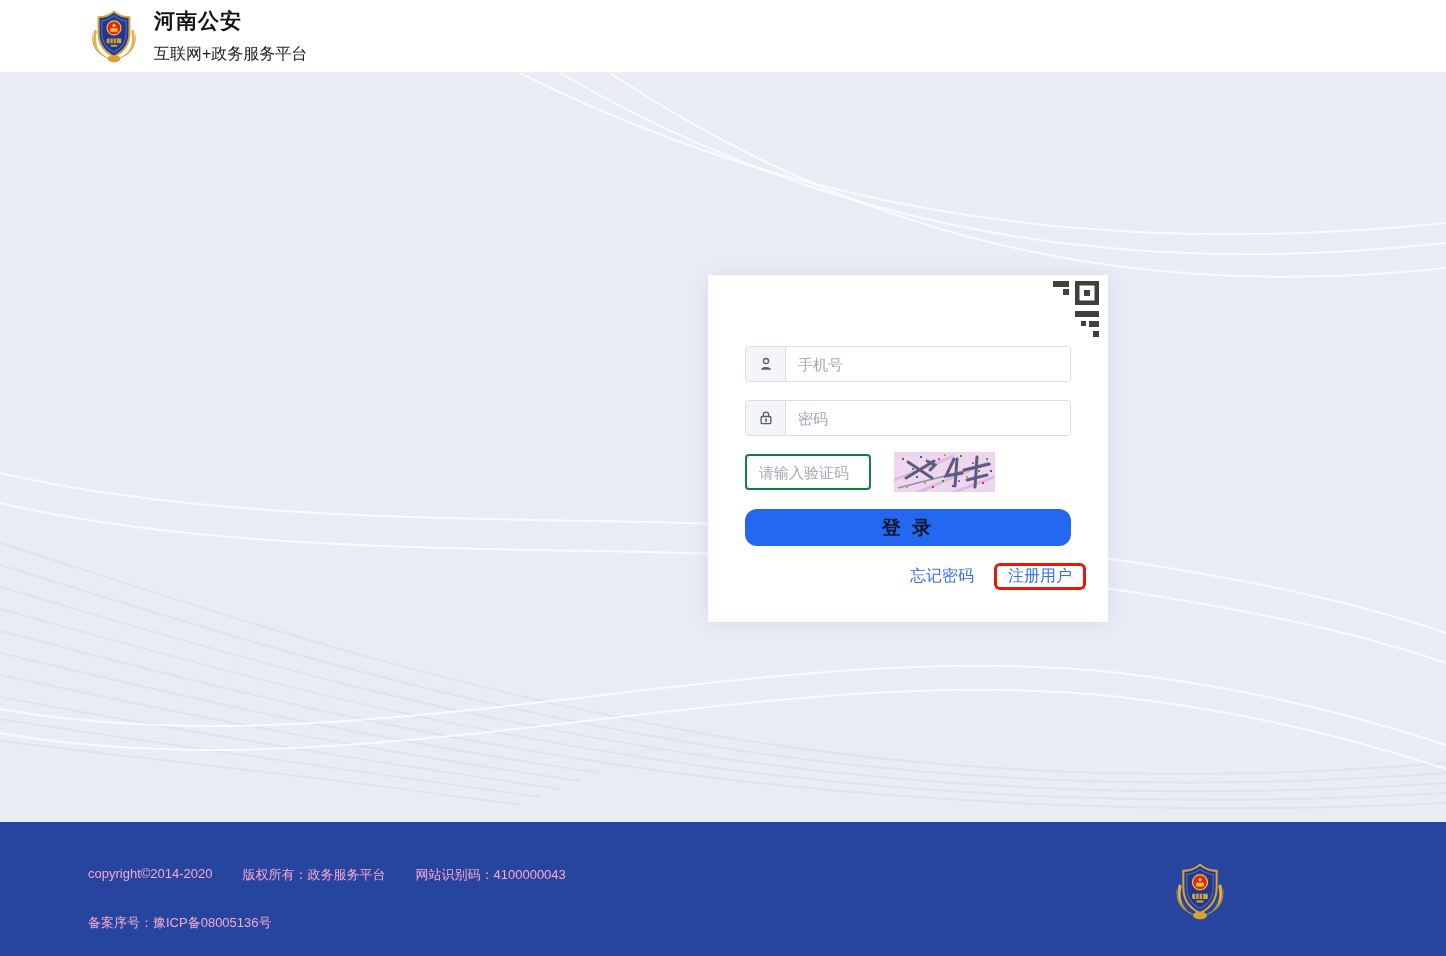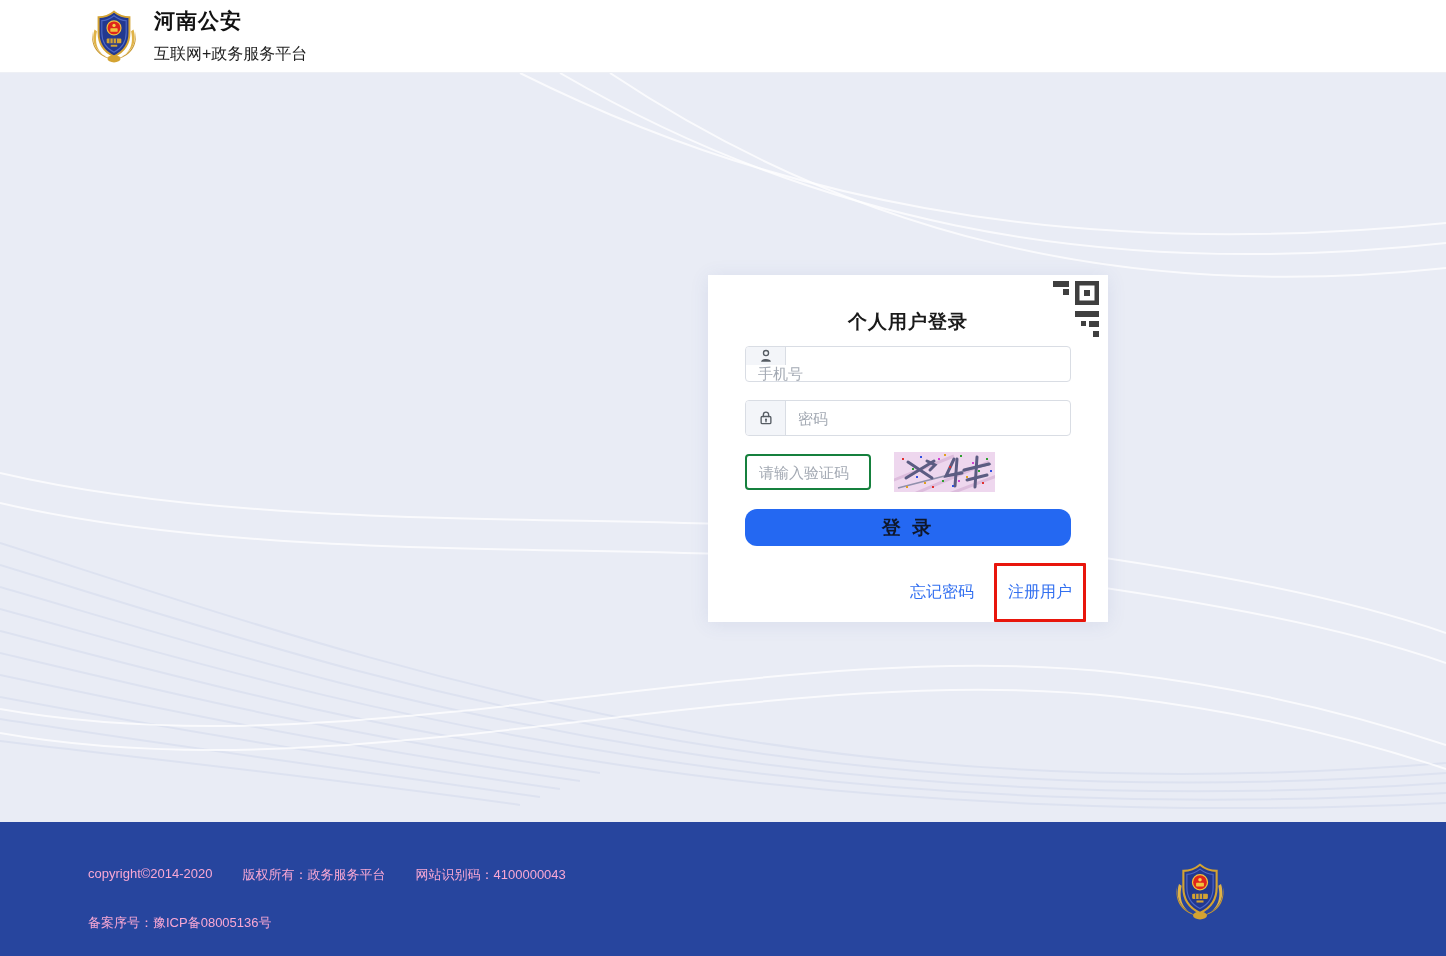--- a/index.html
+++ b/index.html
@@ -35,21 +35,21 @@
   .qr-corner { position:absolute; top:6px; right:9px; width:50px; height:58px; cursor:pointer; }
   .card-title {
     position:absolute; top:34px; left:0; width:100%;
     text-align:center; font-size:19px; font-weight:bold; color:#1a1a1a; letter-spacing:1px;
   }
   .field {
     position:absolute; left:37px; width:326px; height:36px;
     border:1px solid #d9dde4; border-radius:4px; background:#fff;
     display:flex; align-items:stretch; overflow:hidden;
   }
-  .field.phone { top:71px;flex-direction:column; }
+  .field.phone { top:71px; }
   .field.pass  { top:125px; }
   .icon-box {
     width:40px; flex:0 0 auto; background:#f3f5f9; border-right:1px solid #d9dde4;
     display:flex; align-items:center; justify-content:center;
   }
   .field input {
     flex:1; border:none; outline:none; padding:0 12px; font-size:15px;
     color:#333; background:transparent; font-family:inherit;
   }
   input::placeholder { color:#a3a9b3; opacity:1; }
@@ -65,21 +65,21 @@
   .login-btn {
     position:absolute; left:37px; top:234px; width:326px; height:37px;
     background:#2468f2; border:none; border-radius:12px; color:#0f172a;
     font-size:19px; font-weight:bold; letter-spacing:3px; cursor:pointer; font-family:inherit;
   }
   .links {
     position:absolute; top:288px; right:22px;
     display:flex; align-items:center; gap:20px; font-size:16px;
   }
   .links a { color:#3370f0; text-decoration:none; cursor:pointer; }
-  .register-box { border:3px solid #e8160c; border-radius:1px; padding:16px 11px; }
+  .register-box { border:3px solid #e8160c; border-radius:6px; padding:0 11px; }
 
   
   .footer {
     position:absolute; left:0; bottom:0; width:1446px; height:134px;
     background:#27459e; color:#f9a8d4; font-size:13px; z-index:10;
   }
   .f-row1 { position:absolute; left:88px; top:44px; display:flex; gap:30px; white-space:nowrap; }
   .f-row2 { position:absolute; left:88px; top:92px; white-space:nowrap; }
   .foot-badge { position:absolute; right:218px; top:38px; width:56px; height:62px; }
 </style>
@@ -154,21 +154,20 @@
           <rect x="26" y="30" width="24" height="6"></rect>
           <rect x="32" y="40" width="5" height="5"></rect>
           <rect x="40" y="40" width="10" height="6"></rect>
           <rect x="44" y="50" width="6" height="6"></rect>
         </g>
         <rect x="30.5" y="4.5" width="15" height="15" fill="#ffffff"></rect>
         <rect x="35" y="9" width="6" height="6" fill="#3f3f3f"></rect>
       </svg>
     </div>
 
-    <div class="card-title">个人用户登录</div>
 
     <div class="field phone">
       <span class="icon-box">
         <svg width="18" height="18" viewBox="0 0 24 24" fill="none" stroke="#565c63" stroke-width="1.8" stroke-linecap="round">
           <circle cx="12" cy="8" r="3.4"></circle>
           <path d="M5.5,19.5 C5.5,14.8 18.5,14.8 18.5,19.5 Z" fill="#565c63" stroke="none"></path>
         </svg>
       </span>
       <input type="text" placeholder="手机号" style="">
     </div>

